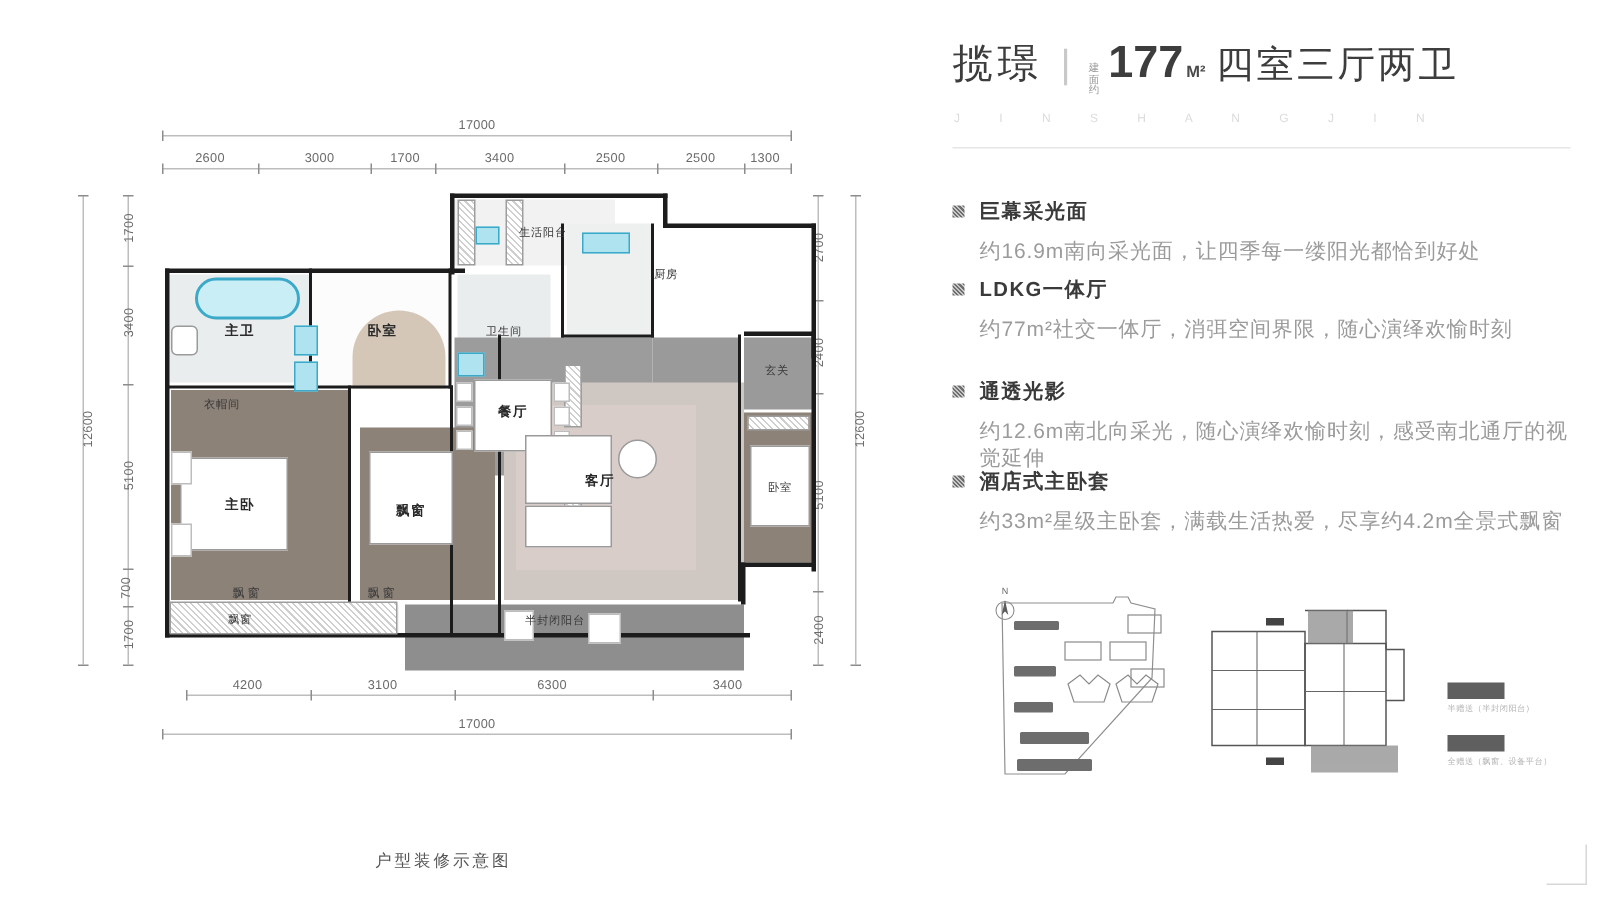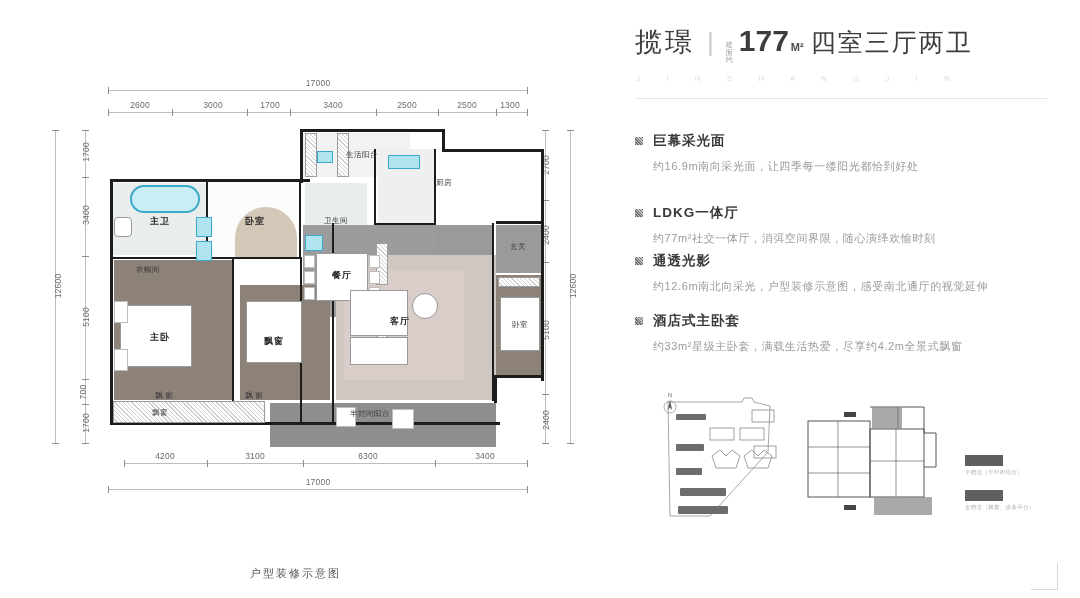--- a/index.html
+++ b/index.html
@@ -57,21 +57,21 @@
   .t-unit{font-size:11px;color:#4a4a4a;margin:0 7px 0 2px;font-weight:600;}
   .t-rooms{font-size:25px;color:#3d3d3d;letter-spacing:2px;font-weight:500;}
   .pinyin{position:absolute;left:36px;top:74px;font-size:8px;color:#dcdcdc;letter-spacing:12px;}
   .hr{position:absolute;left:35px;top:98px;width:412px;height:1px;background:#e6e6e6;}
 
   .feat{position:absolute;left:35px;width:420px;}
   .feat-head{display:flex;align-items:center;}
   .bullet{width:8px;height:8px;margin-right:10px;flex:0 0 8px;
     background:repeating-linear-gradient(45deg,#6e6e6e 0 1px,#c7c7c7 1px 2px);}
   .feat-title{font-size:13.5px;color:#3a3a3a;font-weight:700;letter-spacing:1px;}
-  .feat-desc{margin:9px 0 0 18px;font-size:11px;color:#9b9b9b;letter-spacing:.6px;}
+  .feat-desc{margin:9px 0 0 18px;font-size:14px;color:#9b9b9b;letter-spacing:.6px;}
 
   
   .site{position:absolute;left:640px;top:392px;width:160px;height:135px;}
   .compass{position:absolute;left:22px;top:0px;width:16px;text-align:center;}
   .compass .n{font-size:6px;color:#6d6d6d;}
   .keyplan{position:absolute;left:800px;top:395px;width:150px;height:130px;}
   .legend{position:absolute;left:965px;top:455px;width:110px;}
   .lg-row{margin-bottom:14px;}
   .lg-sw{width:38px;height:11px;background:#5f5f5f;}
   .lg-tx{font-size:5.5px;color:#b5b5b5;margin-top:3px;letter-spacing:.3px;}
@@ -276,34 +276,34 @@
     <div class="hr"></div>
 
     <div class="feat" style="top:132px;">
       <div class="feat-head">
         <span class="bullet"></span>
         <span class="feat-title">巨幕采光面</span>
       </div>
       <div class="feat-desc">约16.9m南向采光面，让四季每一缕阳光都恰到好处</div>
     </div>
 
-    <div class="feat" style="top:204px;">
+    <div class="feat" style="top:184px;">
       <div class="feat-head">
         <span class="bullet"></span>
         <span class="feat-title">LDKG一体厅</span>
       </div>
       <div class="feat-desc">约77m²社交一体厅，消弭空间界限，随心演绎欢愉时刻</div>
     </div>
 
     <div class="feat" style="top:252px;">
       <div class="feat-head">
         <span class="bullet"></span>
         <span class="feat-title">通透光影</span>
       </div>
-      <div class="feat-desc">约12.6m南北向采光，户型装修示意图，感受南北通厅的视觉延伸</div>
+      <div class="feat-desc">约12.6m南北向采光，随心演绎欢愉时刻，感受南北通厅的视觉延伸</div>
     </div>
 
     <div class="feat" style="top:312px;">
       <div class="feat-head">
         <span class="bullet"></span>
         <span class="feat-title">酒店式主卧套</span>
       </div>
       <div class="feat-desc">约33m²星级主卧套，满载生活热爱，尽享约4.2m全景式飘窗</div>
     </div>
   </div>

